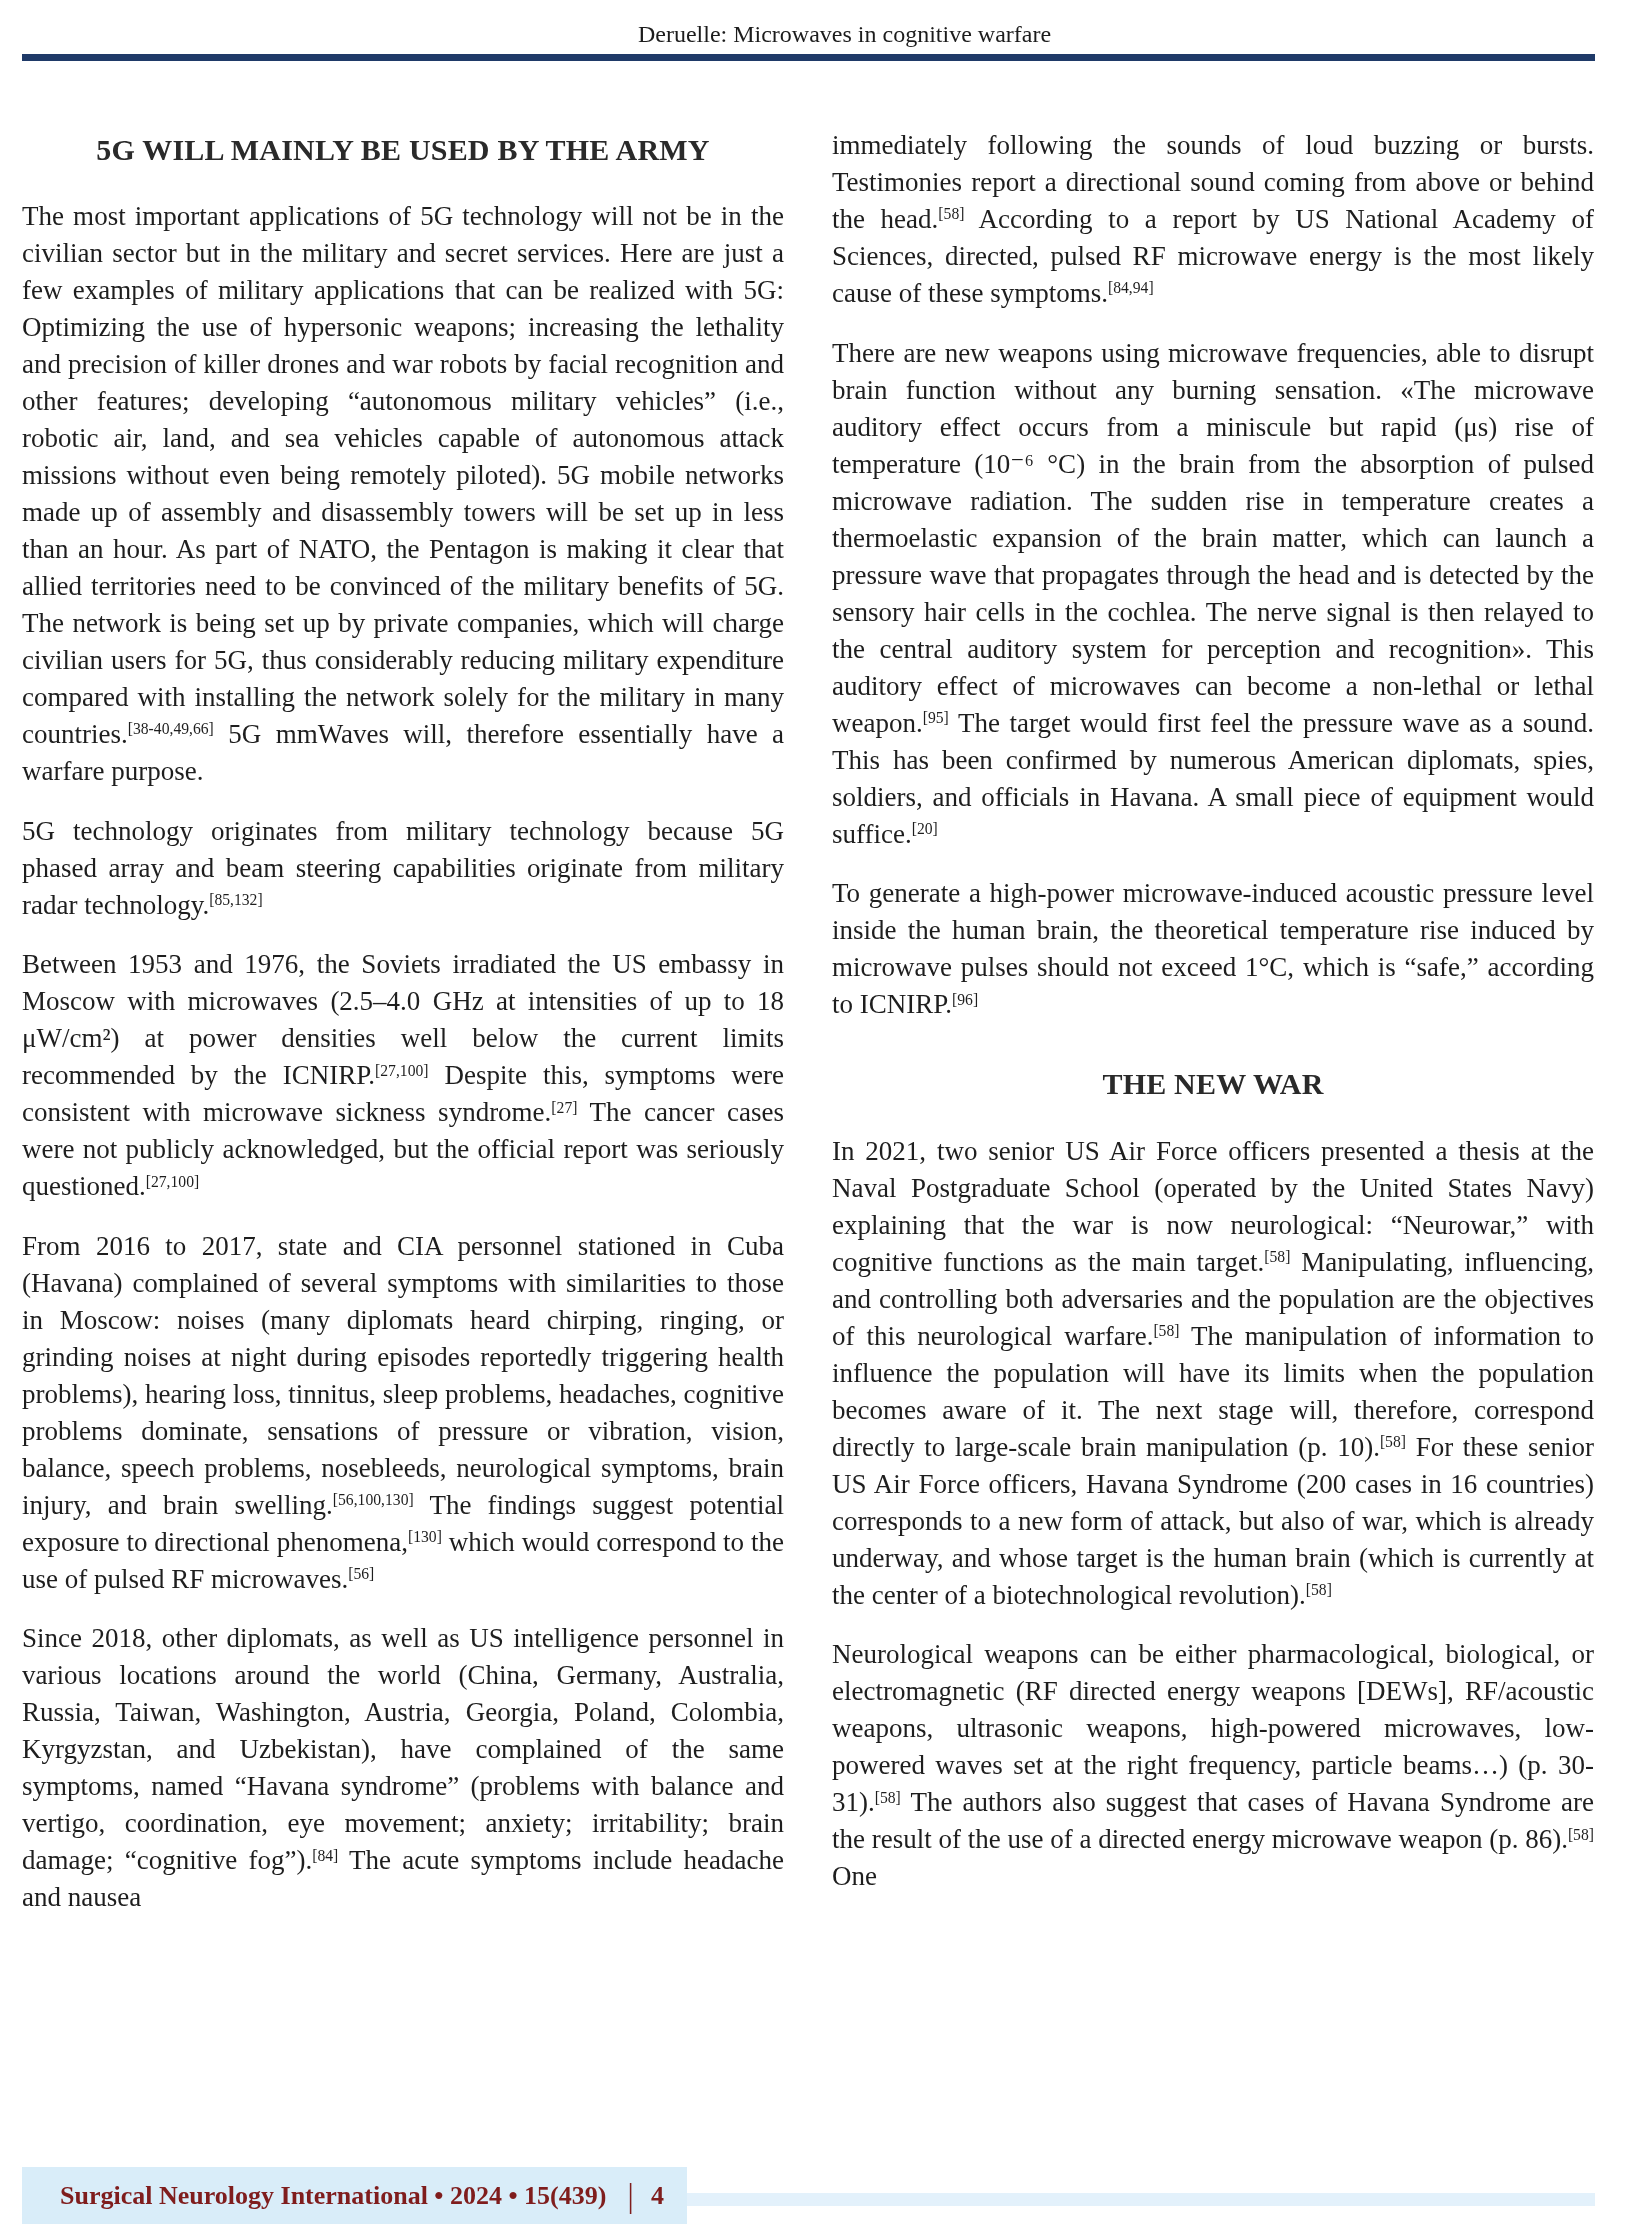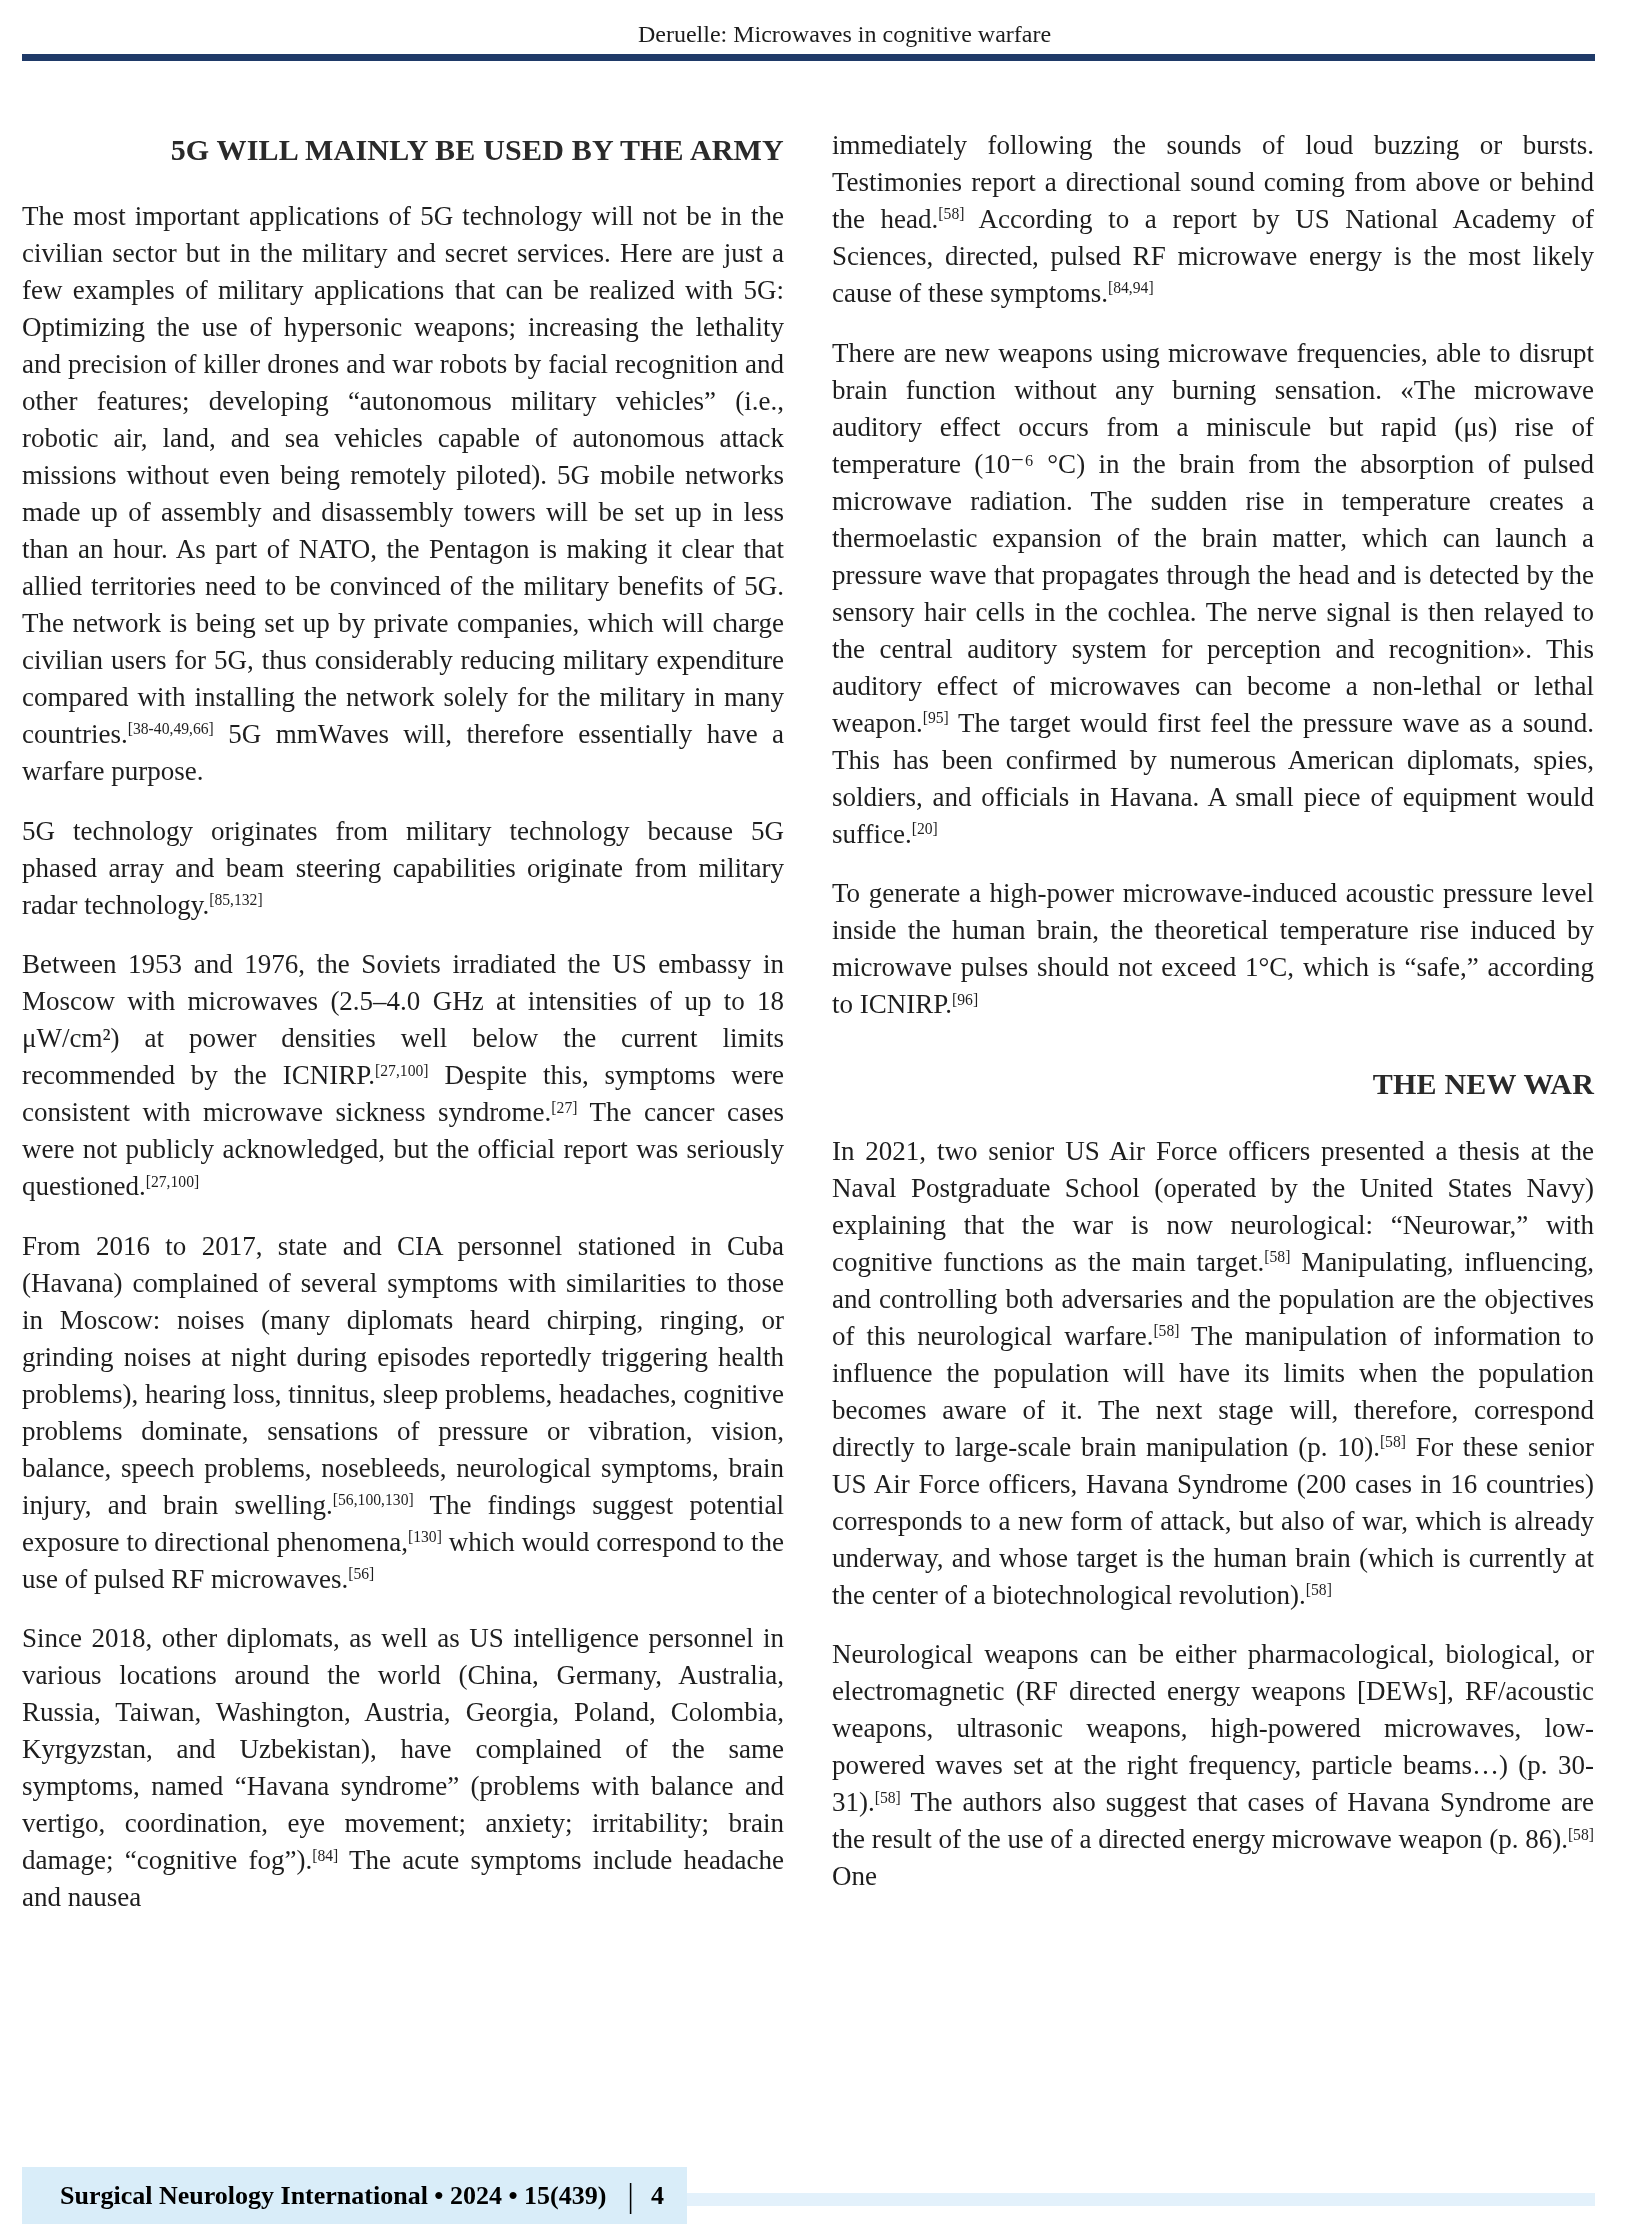--- a/index.html
+++ b/index.html
@@ -38,21 +38,21 @@
     line-height: 37px;
     text-align: justify;
   }
   .col-left  { left: 22px; }
   .col-right { left: 832px; }
   .section-heading {
     font-weight: bold;
     font-size: 30px;
     line-height: 38px;
     color: #2a2a2a;
-    text-align: right;
+    text-align: center;
     letter-spacing: 0.2px;
     margin: 42px 0 29.5px 0;
   }
   .col > .section-heading:first-child { margin-top: 3.5px; }
   .para { margin: 0 0 22.6px 0; }
   .para sup {
     font-size: 0.58em;
     line-height: 0;
     vertical-align: baseline;
     position: relative;
@@ -65,21 +65,21 @@
     top: 2167px;
     width: 665px;
     height: 57px;
     background: #d9edf9;
     display: flex;
     align-items: center;
     padding-left: 38px;
     box-sizing: border-box;
     font-weight: bold;
     font-size: 26px;
-    color: #000000;
+    color: #7f1d1d;
     white-space: nowrap;
   }
   .footer-box .sep {
     display: inline-block;
     margin: 0 17.4px 0 21px;
     font-weight: normal;
     font-size: 31px;
     transform: scaleY(1.1);
   }
   .footer-bar {

